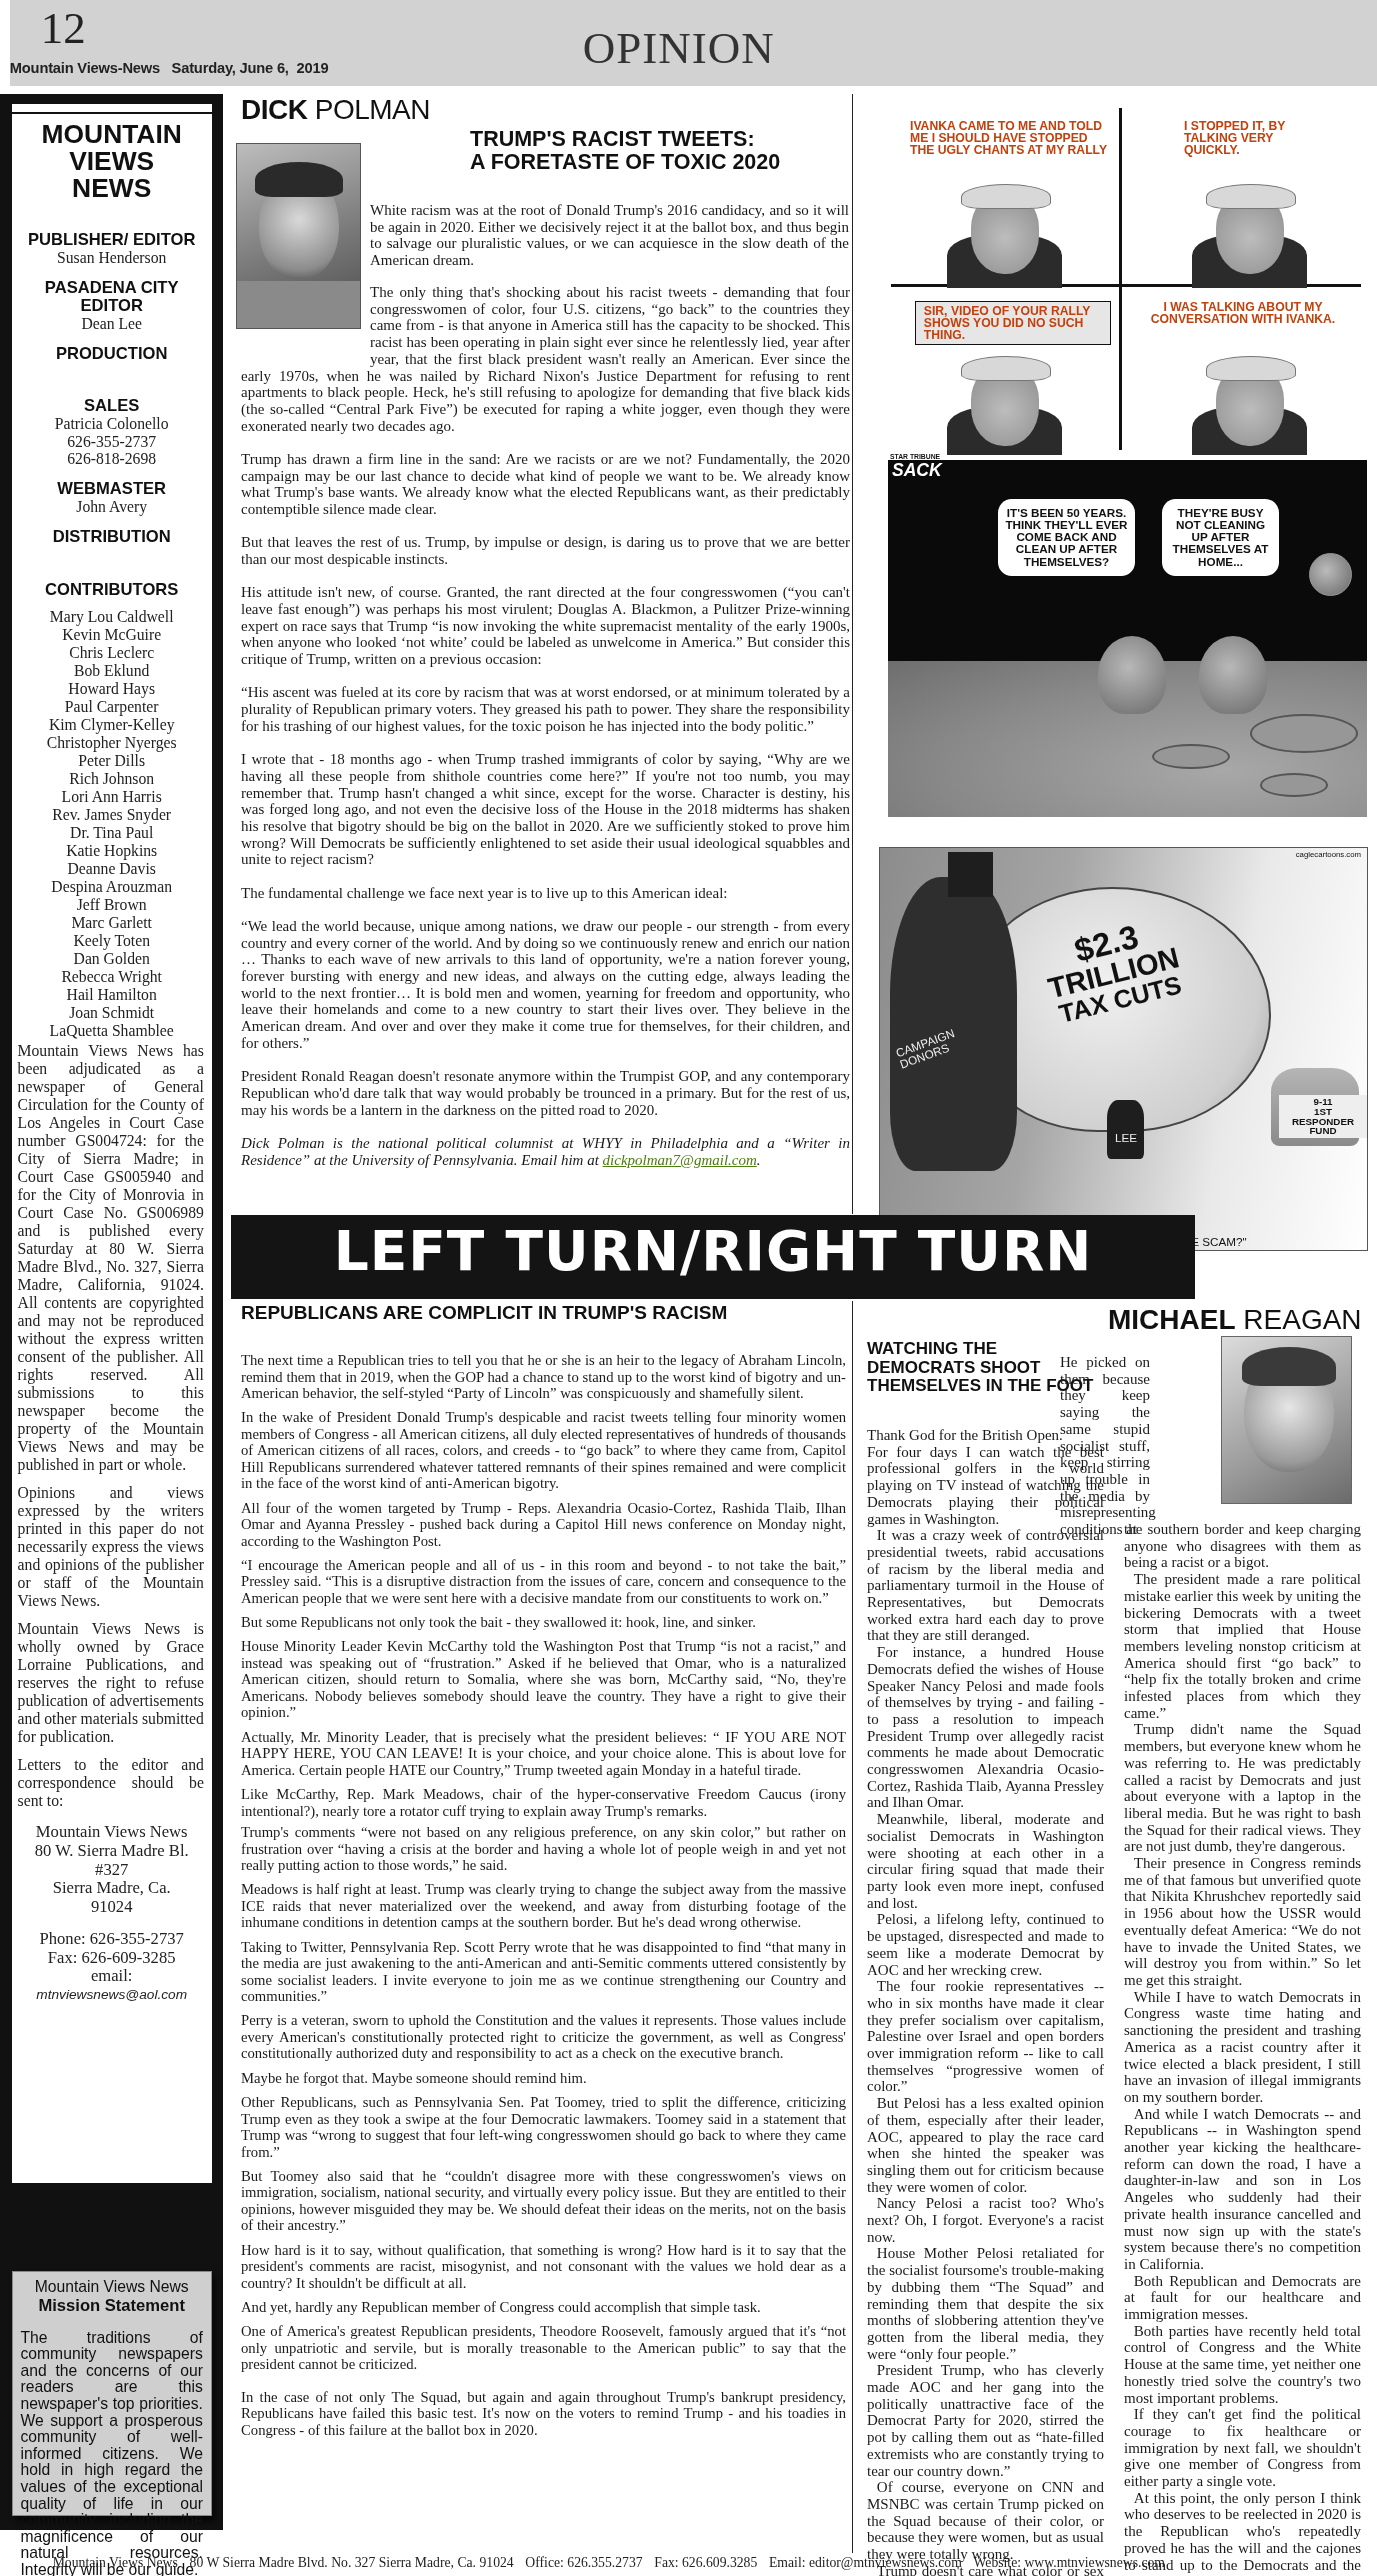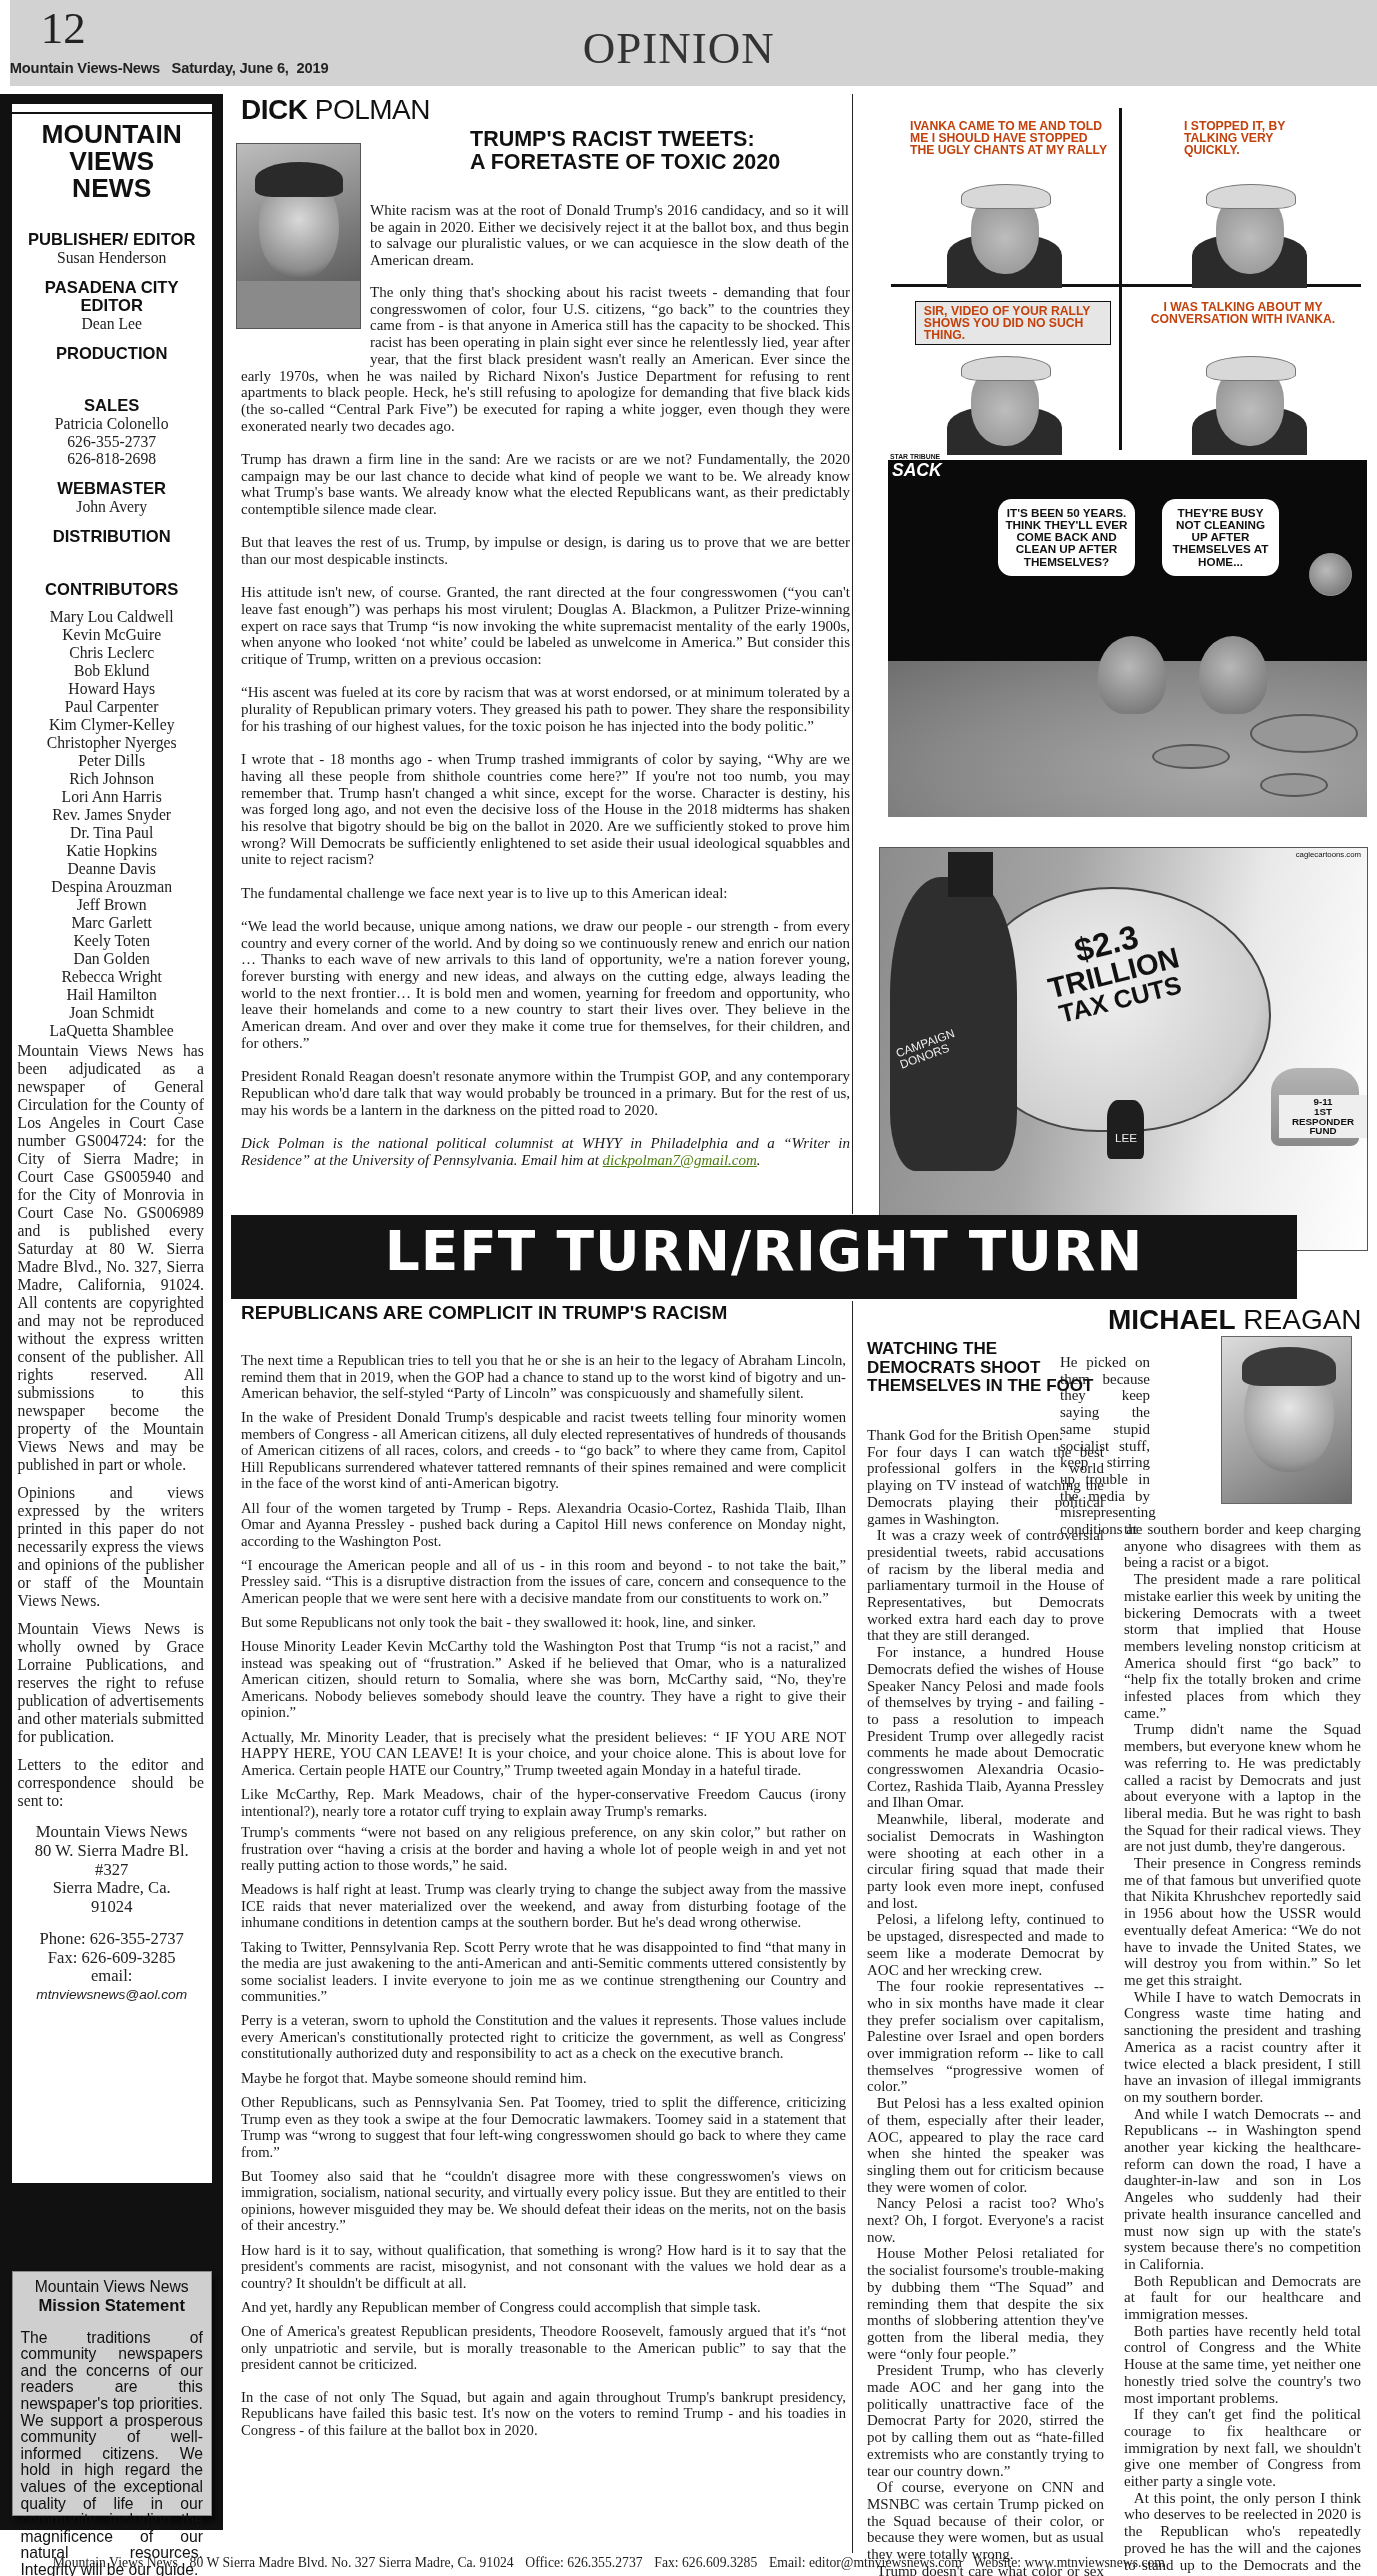--- a/index.html
+++ b/index.html
@@ -70,21 +70,21 @@
   .c3 .bagtext { position: absolute; left: 166px; top: 78px; font-family: "Liberation Sans", sans-serif; font-weight: bold; color: #111; transform: rotate(-14deg); text-align: center; line-height: 1; }
   .c3 .pig { position: absolute; left: 9.8px; top: 29px; width: 127px; height: 294px; background: #2e2e2e; border-radius: 40% 40% 20% 20%; }
   .c3 .hat { position: absolute; left: 68px; top: 3.9px; width: 45px; height: 45px; background: #1e1e1e; }
   .c3 .label { position: absolute; font-family: "Liberation Sans", sans-serif; font-size: 11.7px; color: #eee; text-transform: uppercase; line-height: 11.7px; }
   .c3 .lee { position: absolute; left: 227px; top: 252px; width: 37px; height: 59px; background: #1e1e1e; border-radius: 30% 30% 10% 10%; }
   .c3 .fund { position: absolute; left: 391px; top: 220px; width: 88px; height: 78px; background: linear-gradient(#b5b5b5, #8a8a8a); border-radius: 30% 30% 10% 10%; }
   .c3 .fundtext { position: absolute; font-family: "Liberation Sans", sans-serif; font-size: 9.8px; font-weight: bold; color: #111; text-align: center; line-height: 9.8px; background: #eee; padding: 2px 2.9px; }
   .c3 .caption { position: absolute; left: 0; width: 100%; bottom: 2px; text-align: center; font-family: "Liberation Sans", sans-serif; font-size: 11.7px; color: #111; }
 
   
-  .banner { position: absolute; left: 231px; top: 1215px; width: 1066px; height: 84px; background: #141414; }
+  .banner { position: absolute; left: 231px; top: 1215px; width: 964px; height: 84px; background: #141414; }
   .banner-text { position: absolute; left: 0; width: 100%; top: 3.9px; text-align: center; font-family: "DejaVu Sans", sans-serif; font-weight: bold; font-size: 55px; color: #fff; letter-spacing: 1px; }
 
   .reagan-by { position: absolute; font-family: "Liberation Sans", sans-serif; font-size: 28px; color: #111; }
   .reagan-photo { position: absolute; background: linear-gradient(150deg, #dcdcdc, #9a9a9a 60%, #6a6a6a); border: 1px solid #666; overflow: hidden; }
   .col-text { position: absolute; font-size: 15px; line-height: 16.7px; text-align: justify; color: #1a1a1a; hyphens: auto; }
   .col-text p { text-indent: 9.8px; }
   .col-text p.noindent { text-indent: 0; }
 
   .footer { position: absolute; left: 0; top: 2555px; width: 1194px; text-align: right; padding-right: 29px; font-size: 13.7px; color: #222; white-space: nowrap; }
   .footer span { margin-left: 11.7px; }

